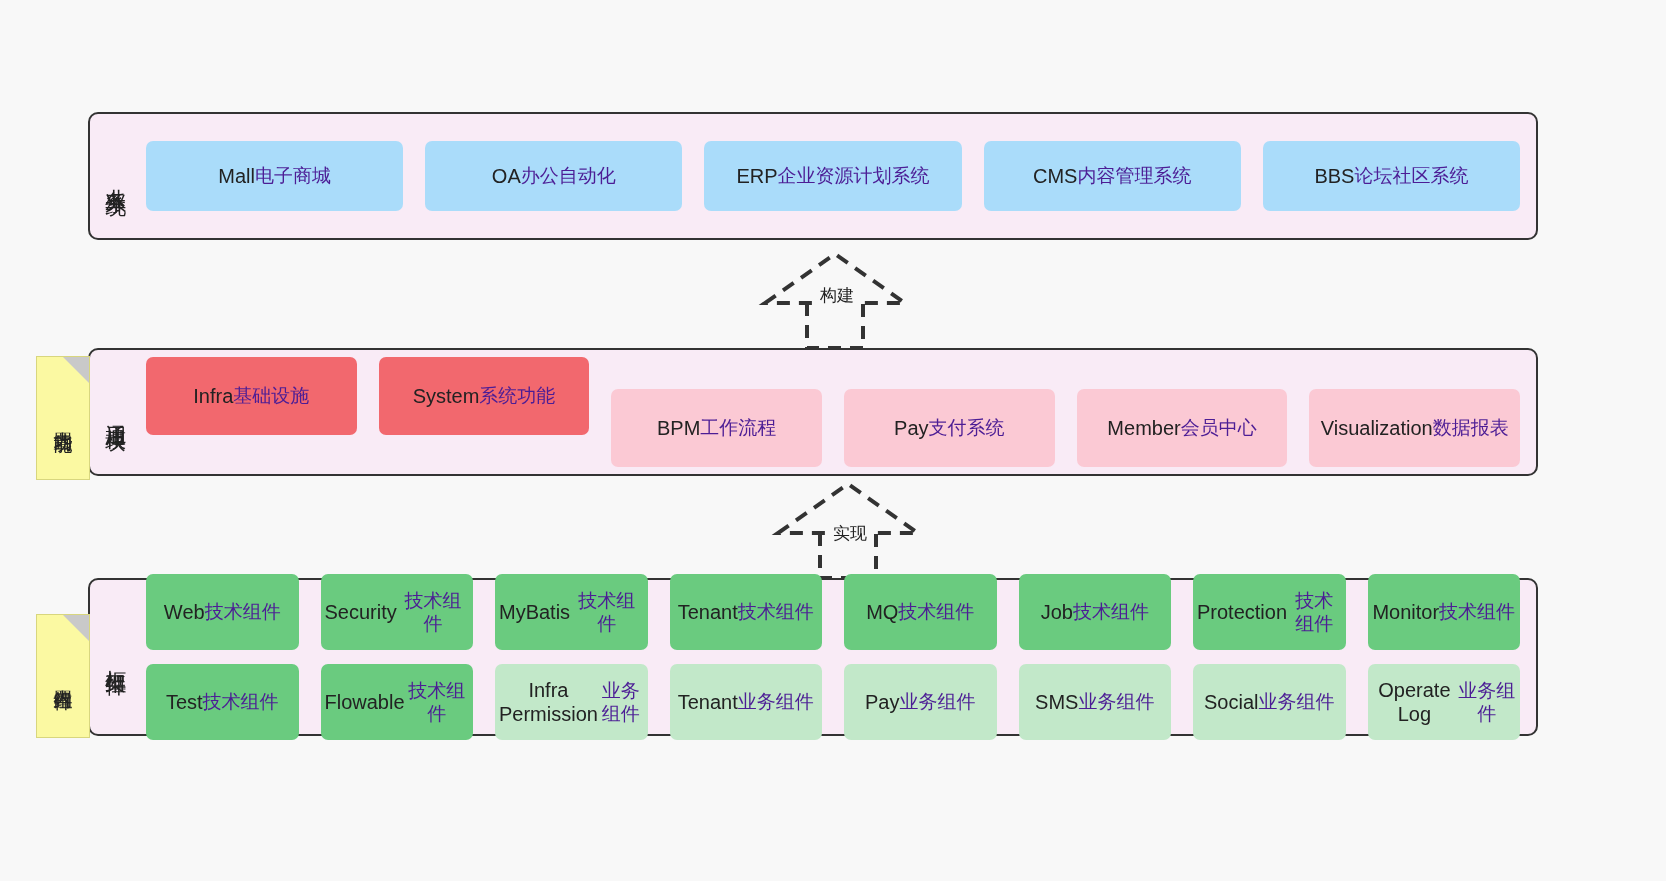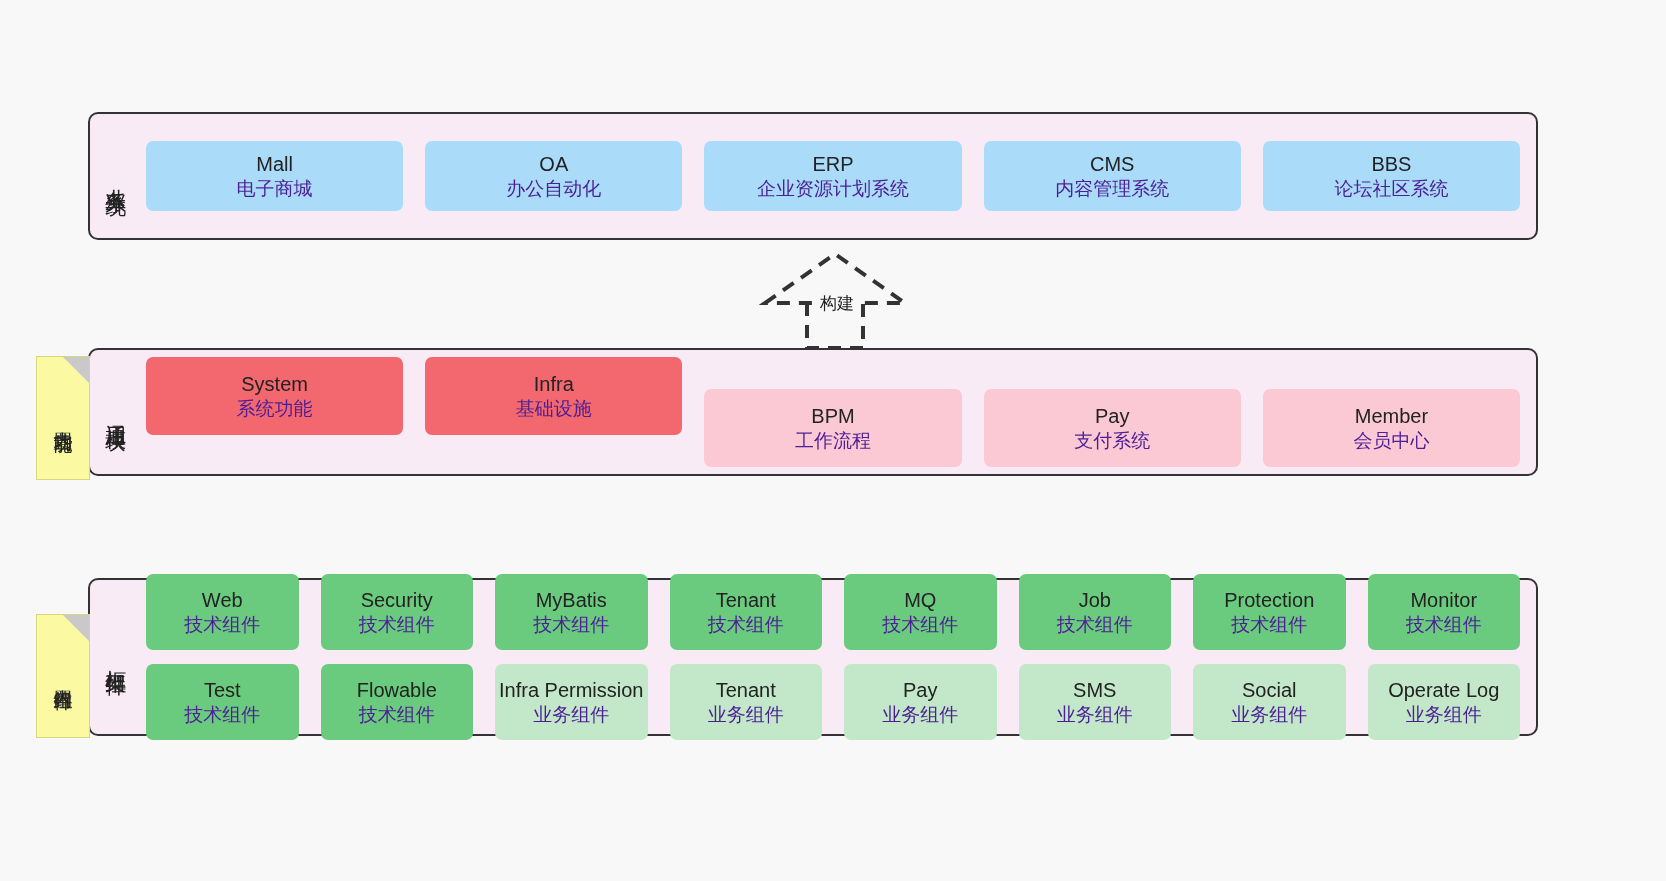--- a/index.html
+++ b/index.html
@@ -56,21 +56,21 @@
   .row {
     display: flex;
     gap: 22px;
     align-items: stretch;
   }
   .cell {
     flex: 1 1 0;
     box-sizing: border-box;
     border-radius: 7px;
     display: flex;
-    flex-direction: column;
+    flex-direction: row;
     align-items: center;
     justify-content: center;
     text-align: center;
     padding: 6px 4px;
     line-height: 1.22;
   }
   .cell .t1 {
     font-size: 20px;
     color: #222222;
   }
@@ -137,21 +137,21 @@
   #arrow-impl   { left: 758px; top: 478px; }
   .arrow svg { display: block; overflow: visible; }
   .arrow-label {
     position: absolute;
     font-size: 17px;
     color: #222222;
     background: #f8f8f8;
     padding: 0 2px;
     white-space: nowrap;
   }
-  #arrow-build .arrow-label { left: 73px; top: 44px; font-family: Liberation Mono, monospace; }
+  #arrow-build .arrow-label { left: 73px; top: 36px; font-family: Liberation Mono, monospace; }
   #arrow-impl  .arrow-label { left: 73px; top: 44px; }
 </style>
 </head>
 <body>
 
 <div class="canvas">
 
   <div class="layer" id="layer-business">
     <div class="layer-title">业务系统</div>
     <div class="layer-body">
@@ -186,43 +186,54 @@
       <path d="M 62 55 L 62 100 L 118 100 L 118 55" fill="none" stroke="#333333" stroke-width="4" stroke-dasharray="13 9"></path>
     </svg>
     <span class="arrow-label">构建</span>
   </div>
 
   <div class="layer" id="layer-modules">
     <div class="layer-title">通用模块</div>
     <div class="layer-body">
       <div class="row">
         <div class="cell c-red">
+          <div class="t1">Infra</div>
+          <div class="t2">基础设施</div>
+        </div>
+        <div class="cell c-red">
           <div class="t1">System</div>
           <div class="t2">系统功能</div>
-        </div>
-        <div class="cell c-red">
-          <div class="t1">Infra</div>
-          <div class="t2">基础设施</div>
         </div>
         <div class="cell c-pink">
           <div class="t1">BPM</div>
           <div class="t2">工作流程</div>
         </div>
         <div class="cell c-pink">
           <div class="t1">Pay</div>
           <div class="t2">支付系统</div>
         </div>
         <div class="cell c-pink">
           <div class="t1">Member</div>
           <div class="t2">会员中心</div>
         </div>
+        <div class="cell c-pink">
+          <div class="t1">Visualization</div>
+          <div class="t2">数据报表</div>
+        </div>
       </div>
     </div>
   </div>
 
+  <div class="arrow" id="arrow-impl">
+    <svg width="180" height="110" viewBox="0 0 180 110" aria-hidden="true">
+      <path d="M 20 55 L 90 6 L 160 55 Z" fill="none" stroke="#333333" stroke-width="4" stroke-dasharray="13 9" stroke-linejoin="miter"></path>
+      <path d="M 62 55 L 62 100 L 118 100 L 118 55" fill="none" stroke="#333333" stroke-width="4" stroke-dasharray="13 9"></path>
+    </svg>
+    <span class="arrow-label">实现</span>
+  </div>
 
   <div class="layer" id="layer-frame">
     <div class="layer-title">框架组件</div>
     <div class="layer-body">
 
       <div class="row">
         <div class="cell c-green">
           <div class="t1">Web</div>
           <div class="t2">技术组件</div>
         </div>

